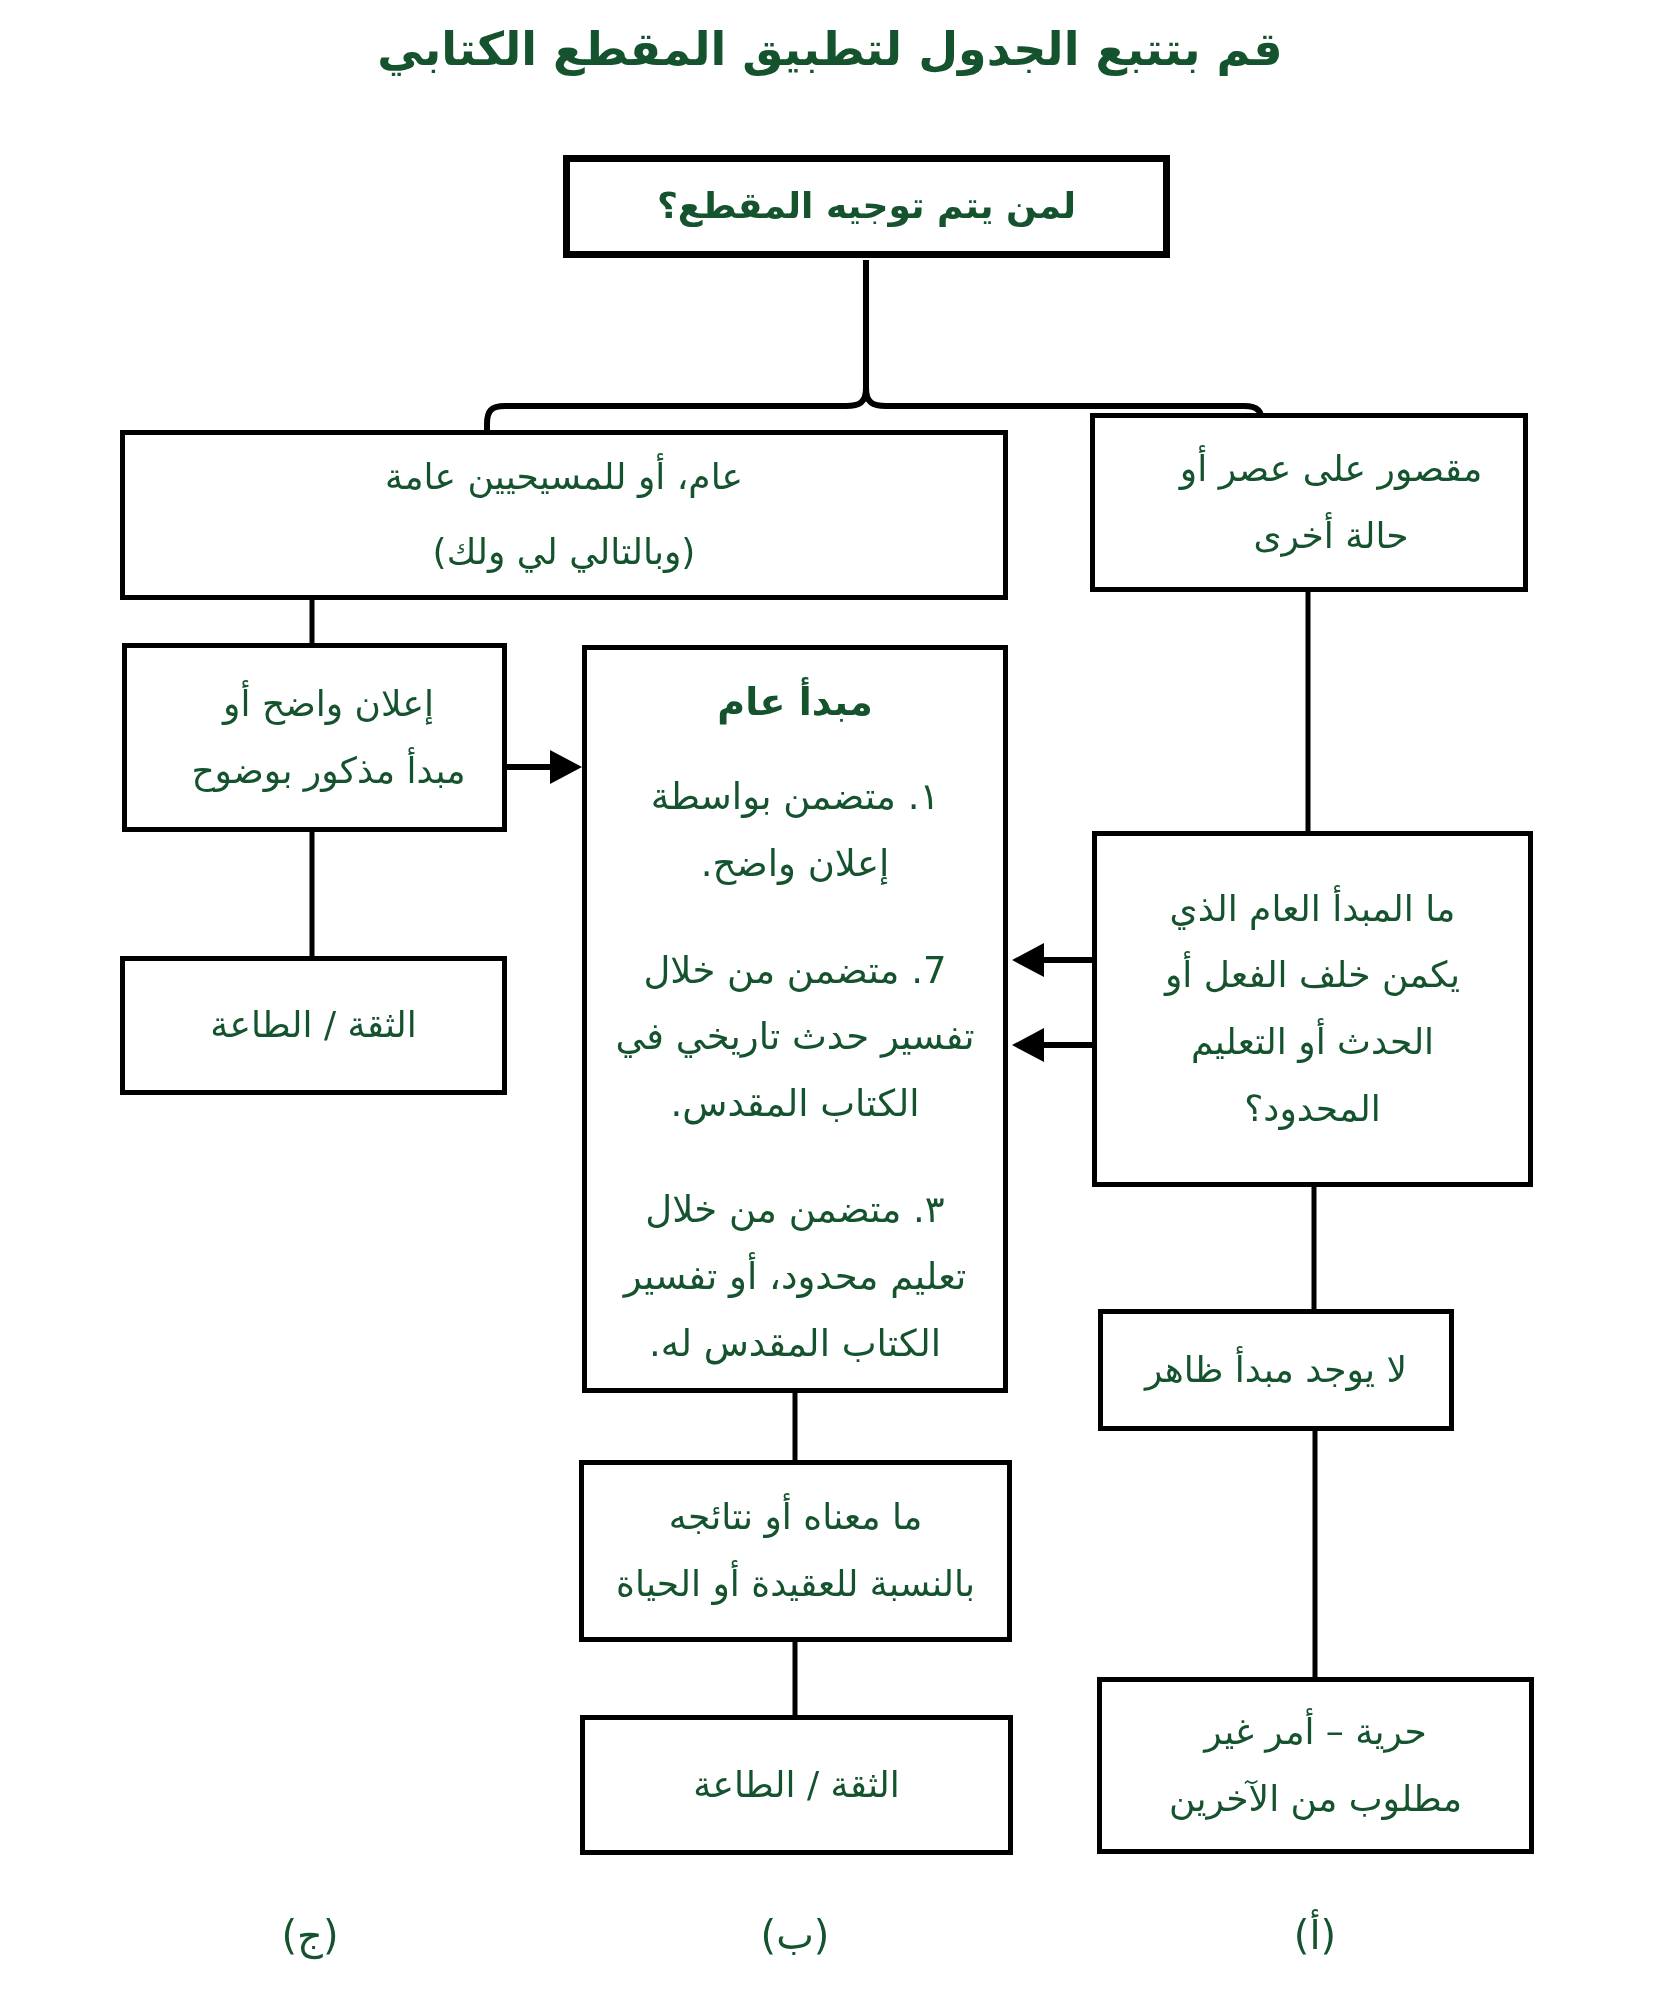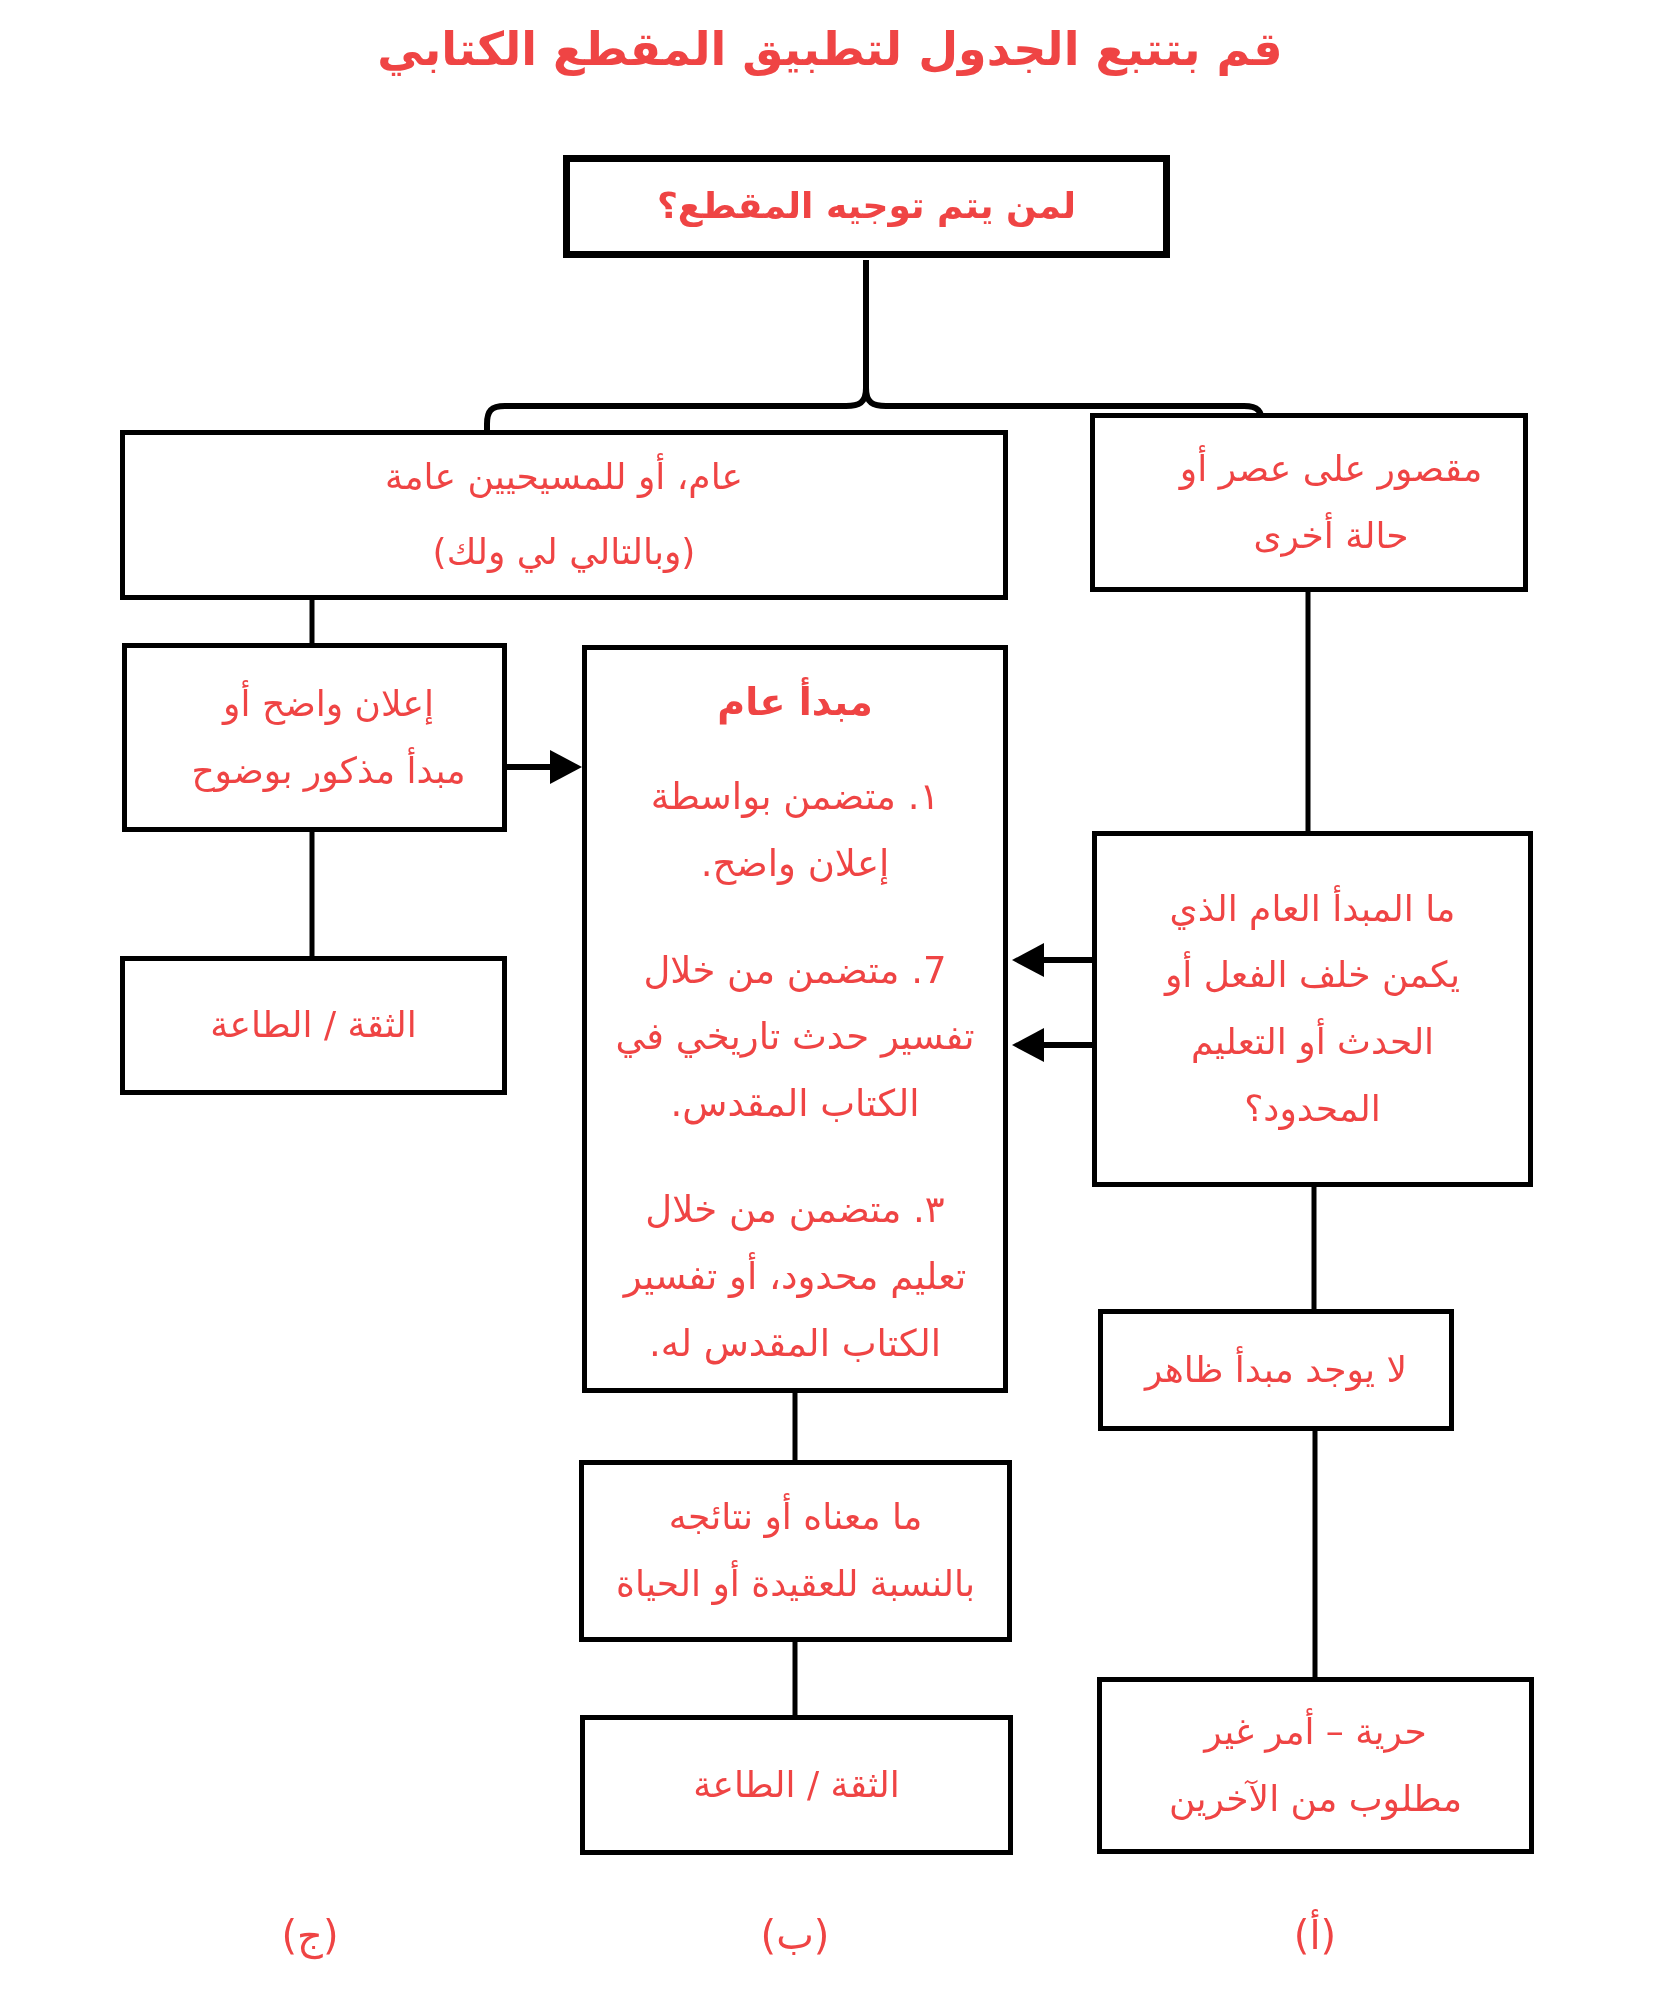--- a/index.html
+++ b/index.html
@@ -1,18 +1,18 @@
 <!DOCTYPE html>
 <html lang="ar"><head>
 <meta charset="utf-8">
 <style>
   html,body{margin:0;padding:0;background:#fff;}
   .canvas{
     position:relative;width:1660px;height:2010px;background:#fff;
-    font-family:"DejaVu Sans", sans-serif;color:#ef4444;overflow:hidden;
+    font-family:"DejaVu Sans", sans-serif;color:#14532d;overflow:hidden;
   }
   .title{
     position:absolute;top:22px;left:0;width:1660px;text-align:center;
     font-size:46px;font-weight:bold;direction:rtl;
   }
   svg.wires{position:absolute;left:0;top:0;z-index:0;}
   .box{
     position:absolute;z-index:1;background:#fff;border:5px solid #000;
     box-sizing:border-box;display:flex;flex-direction:column;align-items:center;
     justify-content:center;text-align:center;direction:rtl;

